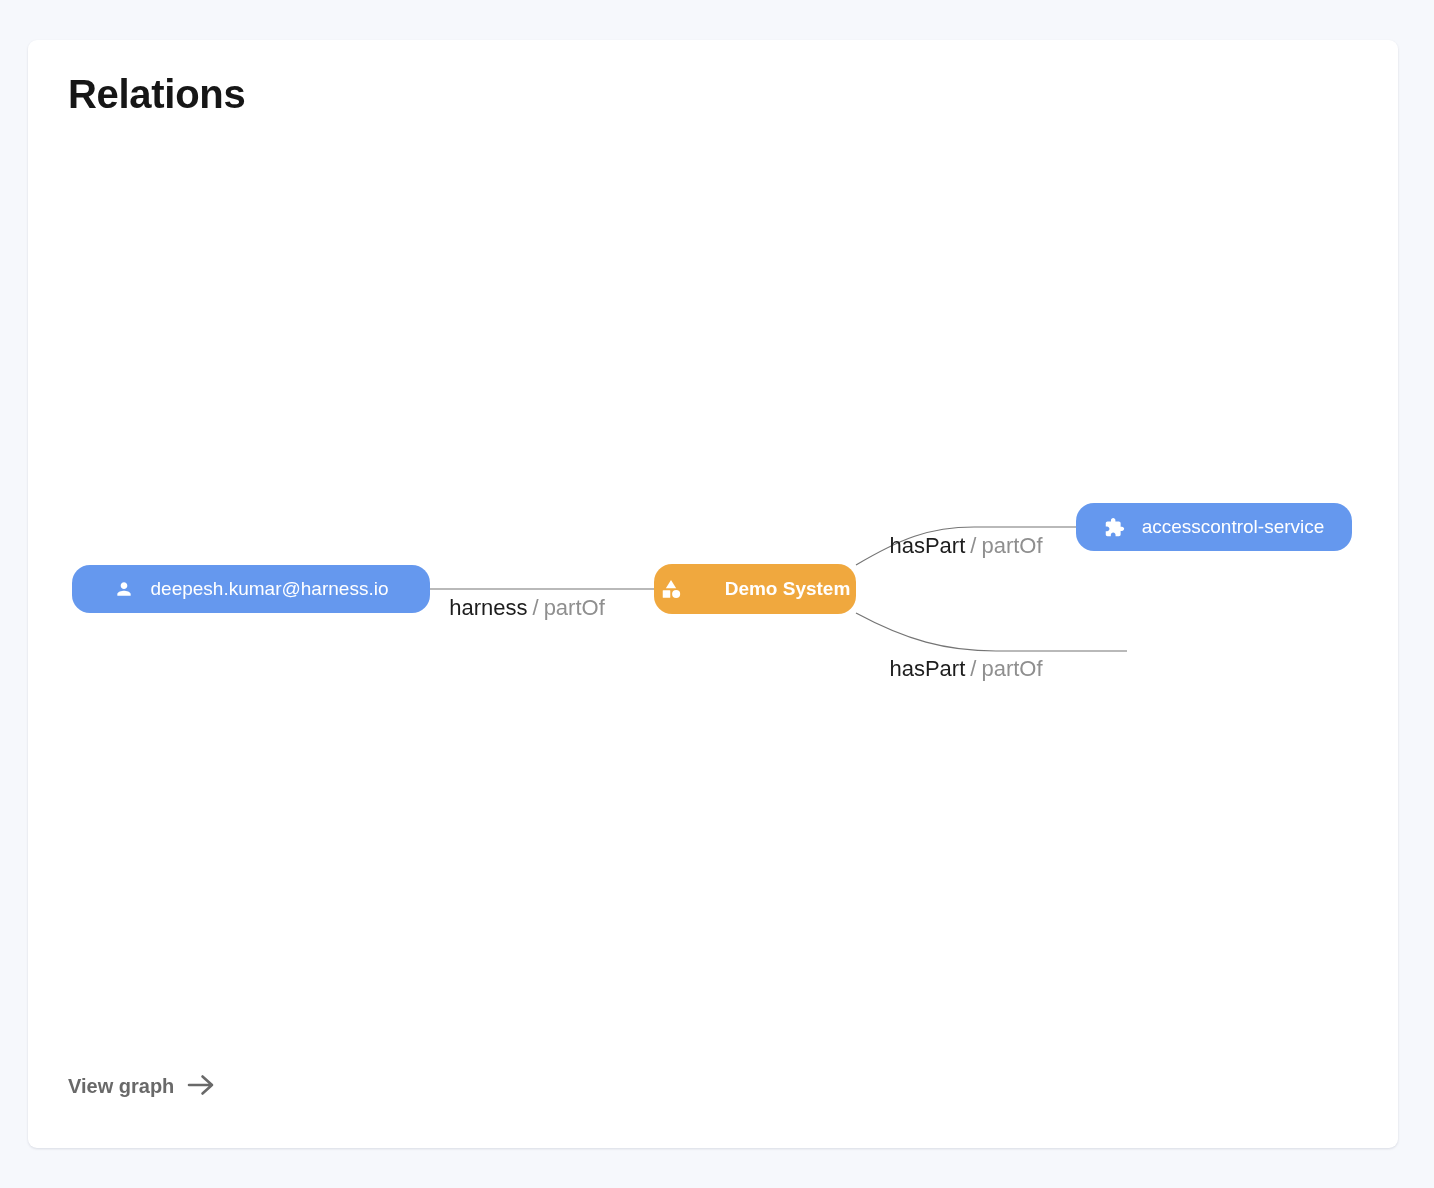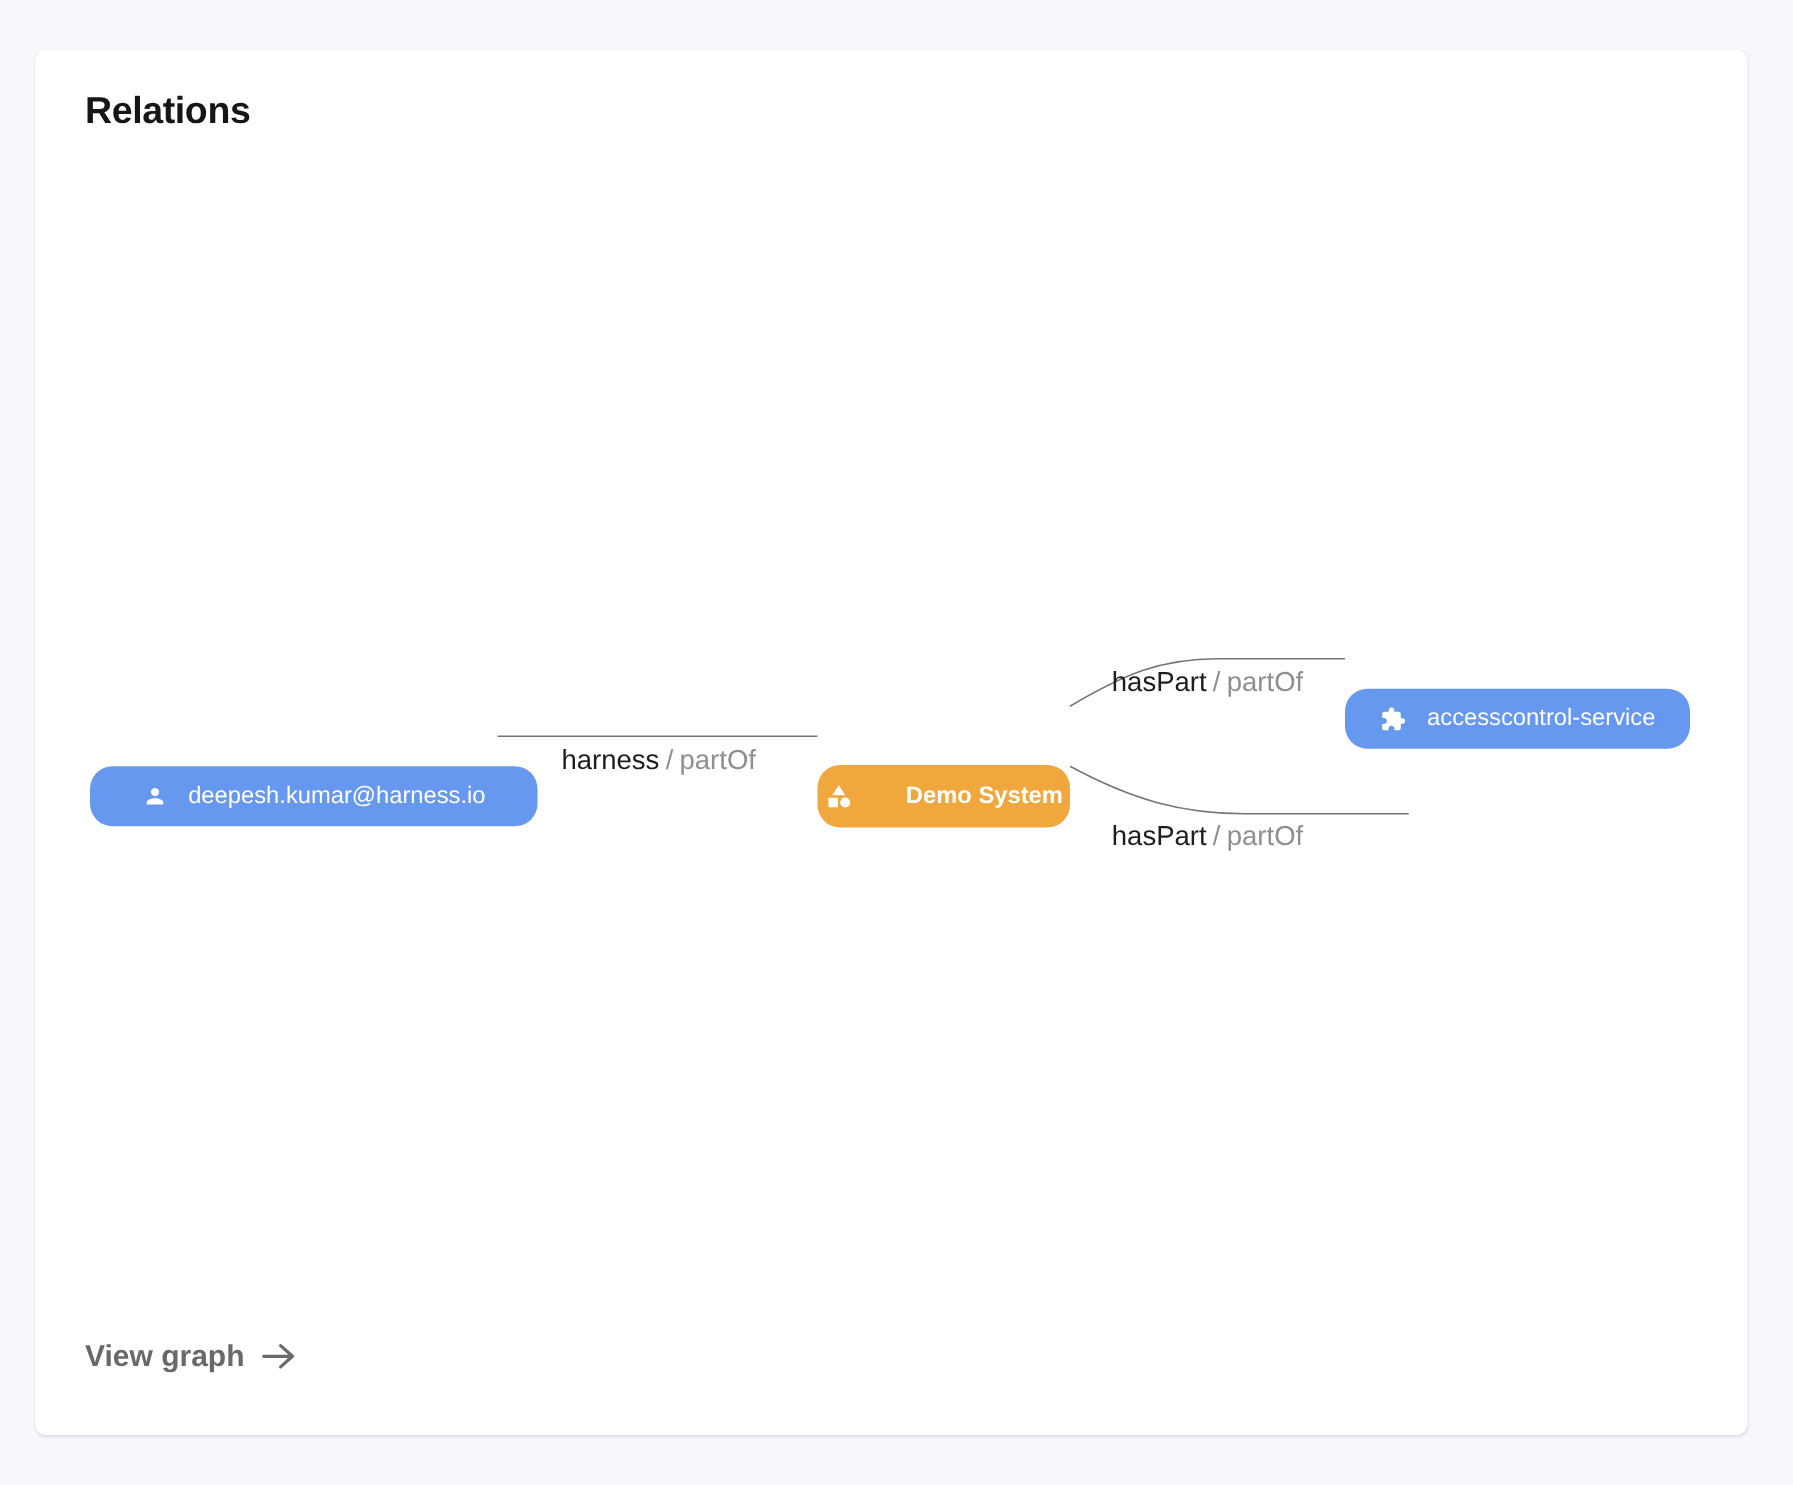--- a/index.html
+++ b/index.html
@@ -18,21 +18,21 @@
     width: 1370px;
     height: 1108px;
     background: var(--card-background, #FFFFFF);
     border-radius: 9px;
     box-shadow: 0 1px 3px rgba(20, 30, 60, 0.08), 0 1px 2px rgba(20, 30, 60, 0.05);
   }
   .card-title {
     position: absolute;
     left: 40px;
     top: 32px;
-    font-size: 30px;
+    font-size: 40px;
     font-weight: 700;
     color: var(--title-text, #161616);
     letter-spacing: -0.3px;
   }
   svg.edges {
     position: absolute;
     left: 0;
     top: 0;
     pointer-events: none;
   }
@@ -47,42 +47,41 @@
     align-items: center;
     justify-content: center;
     gap: 17px;
     border-radius: 18px;
     color: #FFFFFF;
     font-size: 19px;
     cursor: pointer;
     box-sizing: border-box;
     padding: 0 24px;
     white-space: nowrap;
-    margin-top: 48px;
   }
   .node.blue { background: var(--node-blue, #6598EE); }
   .node.orange { background: var(--node-orange, #F0A83E); font-weight: 700; }
   .node .nicon { display: flex; align-items: center; }
   .elabel {
     position: absolute;
     font-size: 22px;
     text-align: center;
     white-space: nowrap;
     color: var(--label-primary, #1D1D1D);
   }
   .elabel .sep, .elabel .rev { color: var(--label-secondary, #8F8F8F); }
   .elabel .sep { margin: 0 5px; }
   .view-graph {
     position: absolute;
     left: 40px;
     top: 1032px;
     display: flex;
-    align-items: flex-start;
+    align-items: flex-end;
     gap: 12px;
-    font-size: 24px;
+    font-size: 20px;
     font-weight: 700;
     color: var(--footer-text, #696969);
     cursor: pointer;
     text-decoration: none;
   }
 </style>
 </head>
 <body>
 
 <div class="card">

